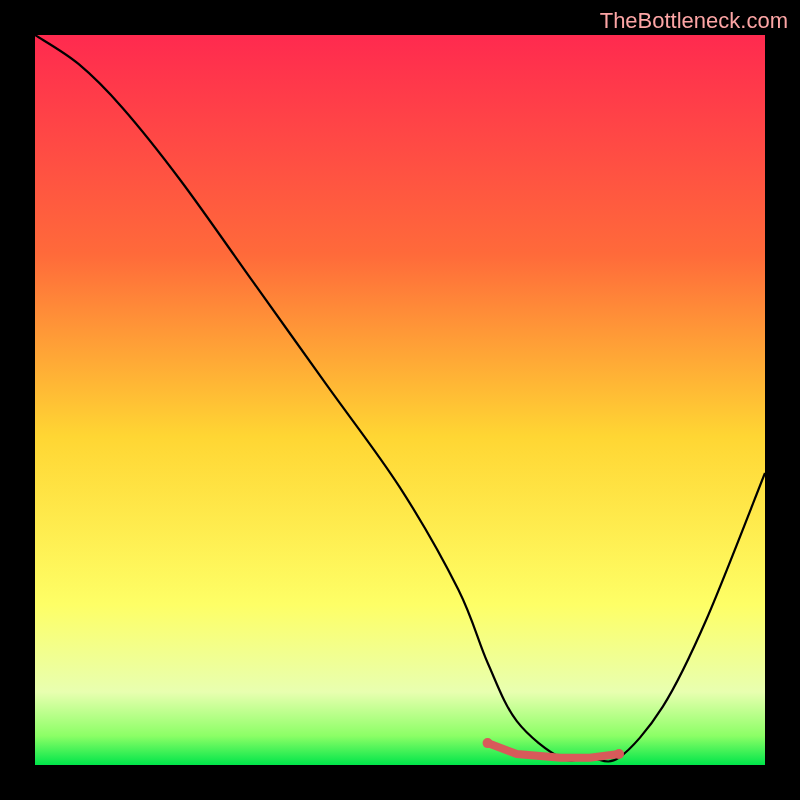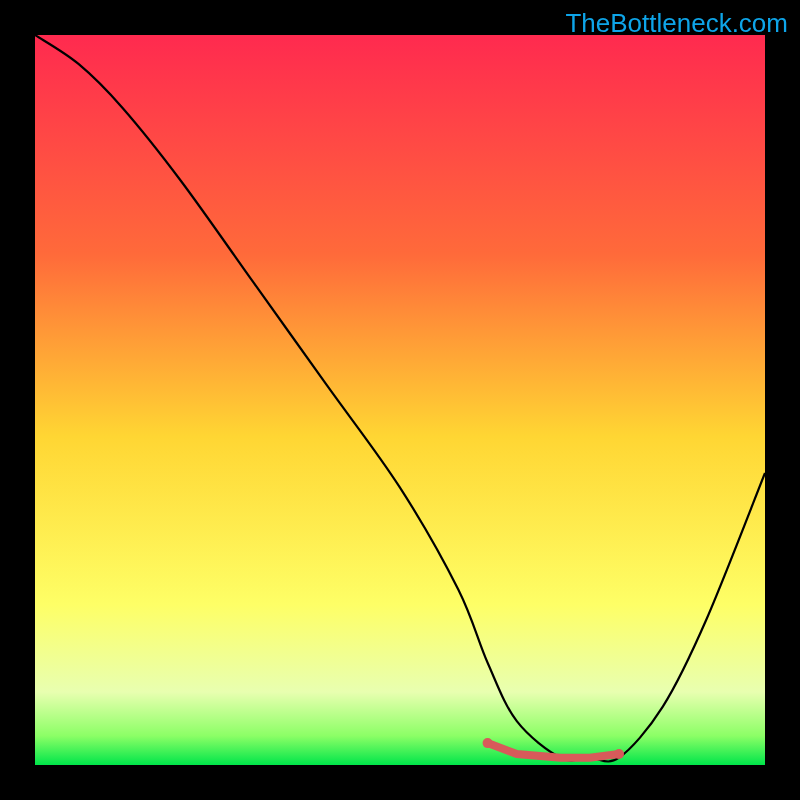--- a/index.html
+++ b/index.html
@@ -23,22 +23,22 @@
     position: absolute;
     top: 0;
     left: 0;
     width: 100%;
     height: 100%;
   }
   .watermark {
     position: absolute;
     top: 8px;
     right: 12px;
-    color: #0ea5e9;
-    font-size: 26px;
+    color: #fca5a5;
+    font-size: 22px;
     font-weight: 500;
   }
 </style>
 </head>
 <body>
 
 <div class="watermark">TheBottleneck.com</div>
 
 <div class="frame">
   <svg class="plot-area" viewBox="0 0 730 730" preserveAspectRatio="none">

